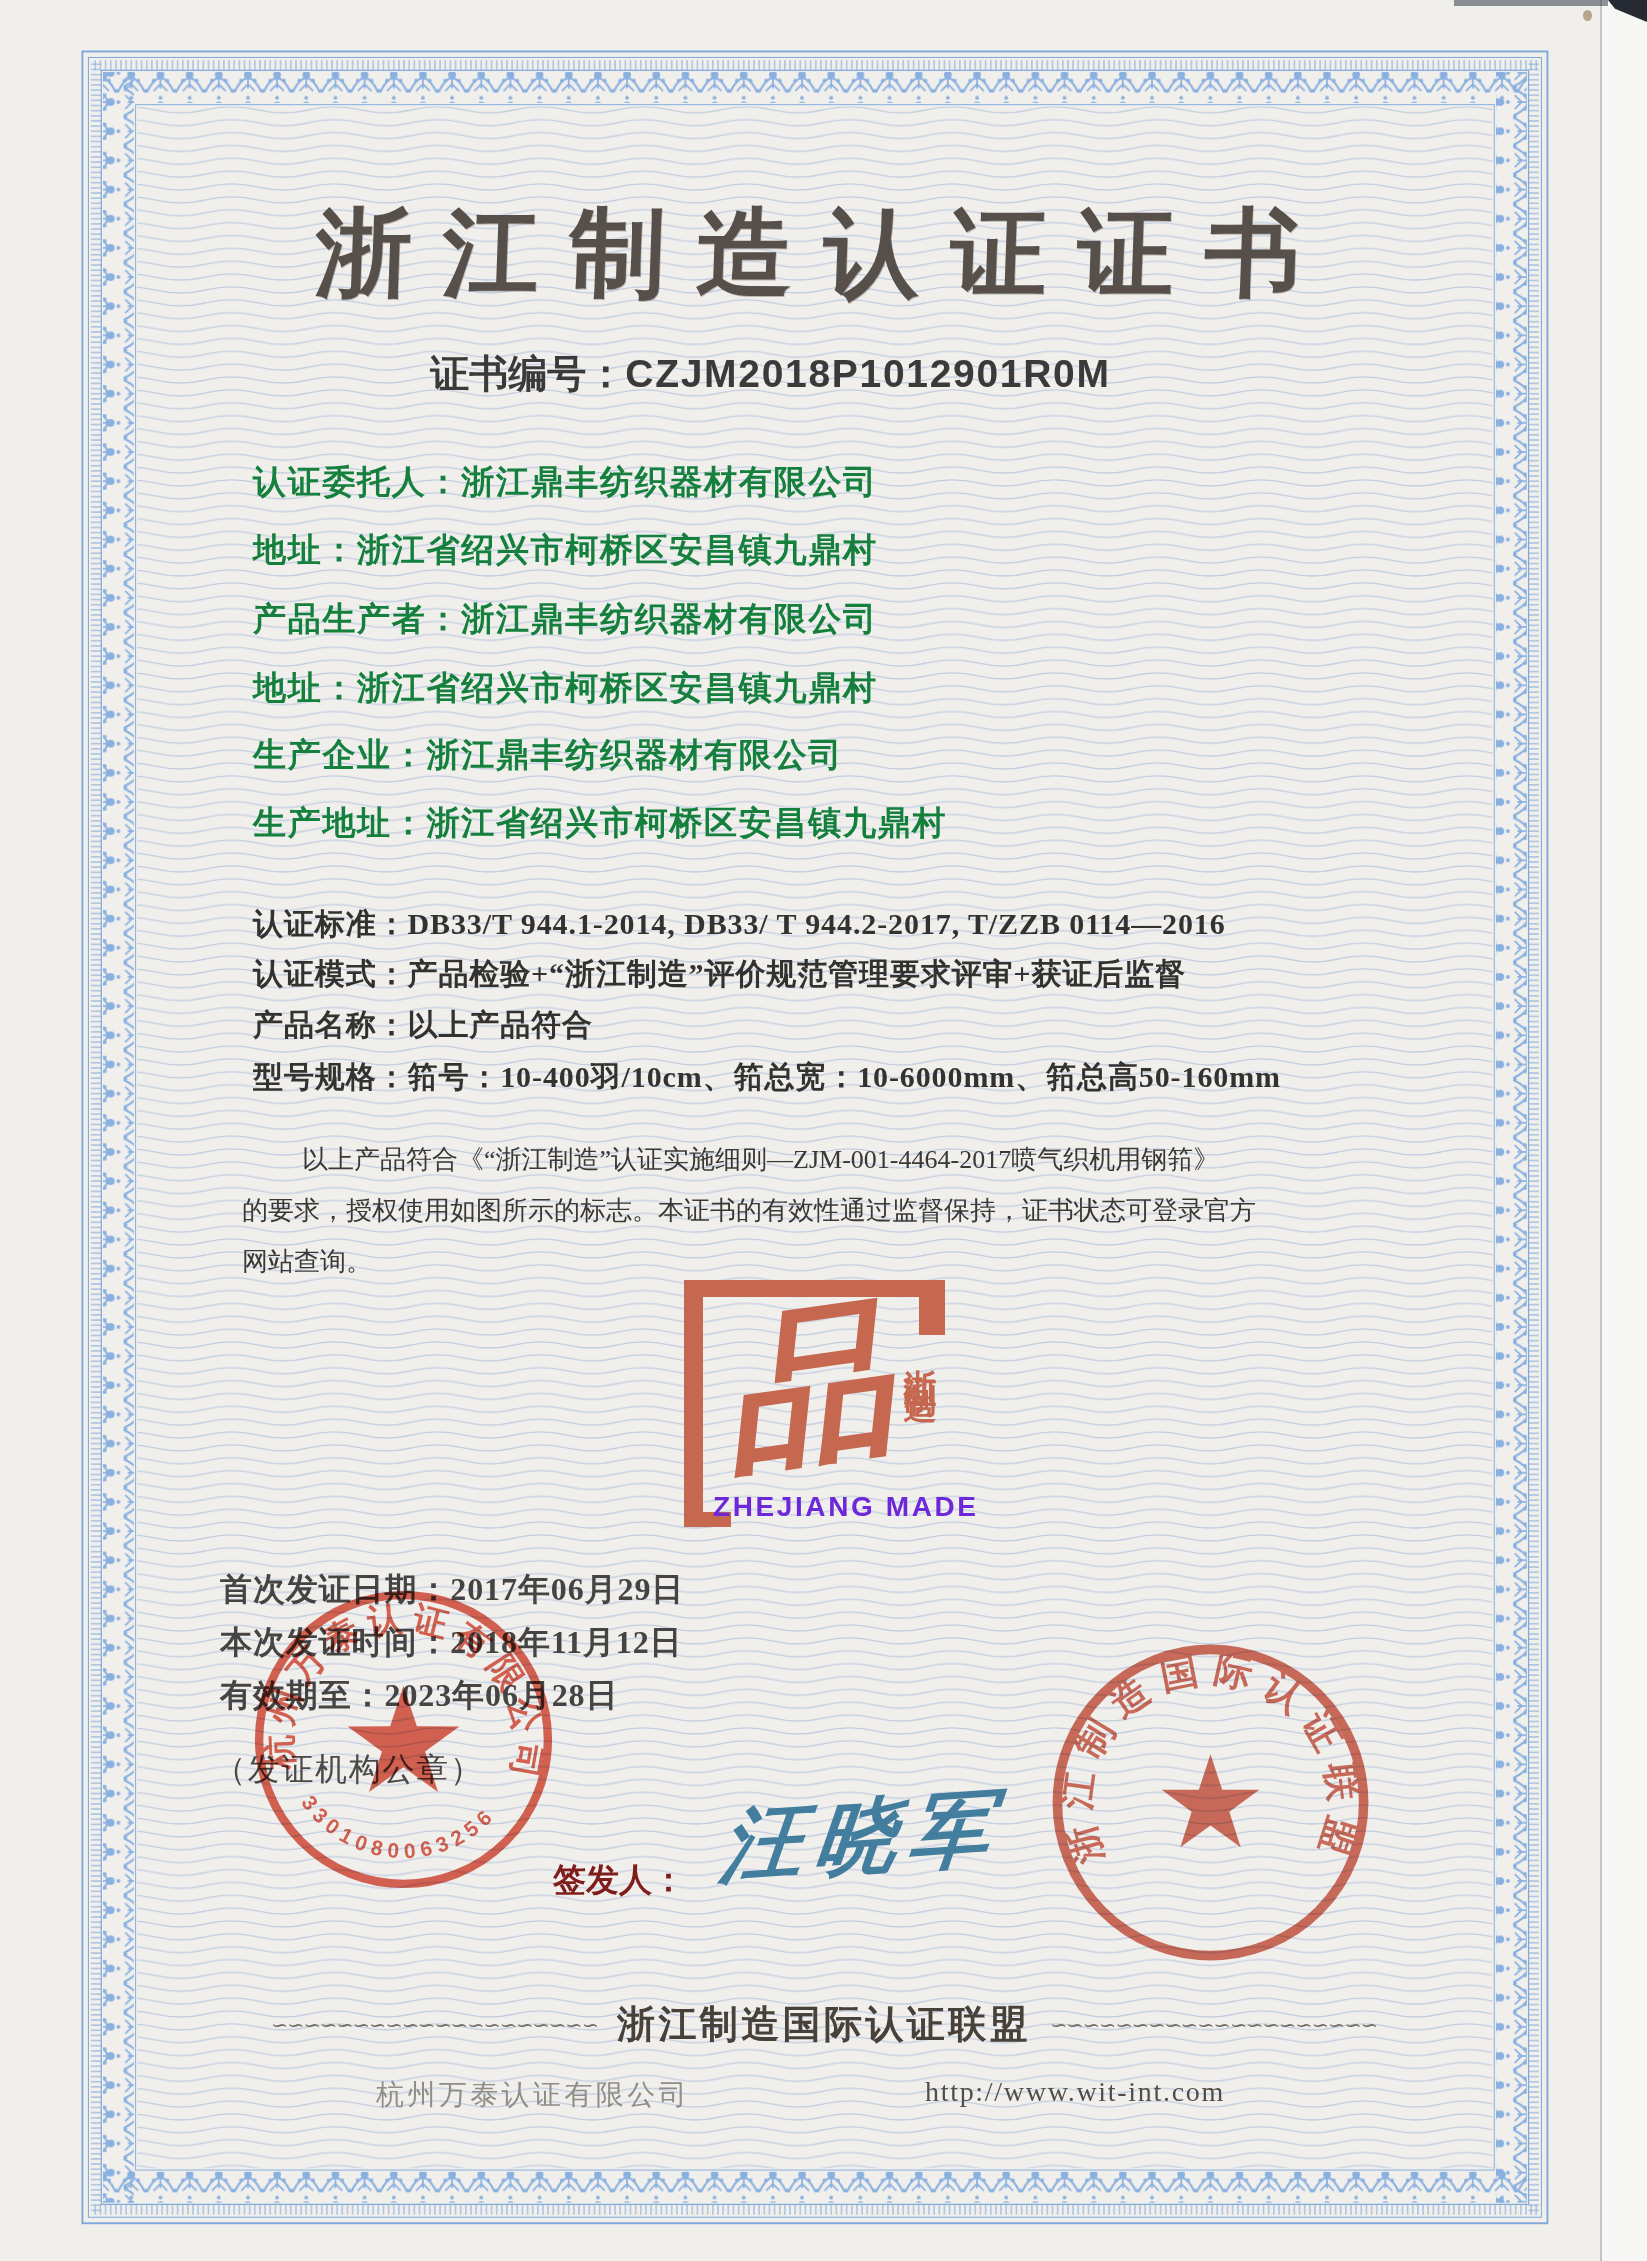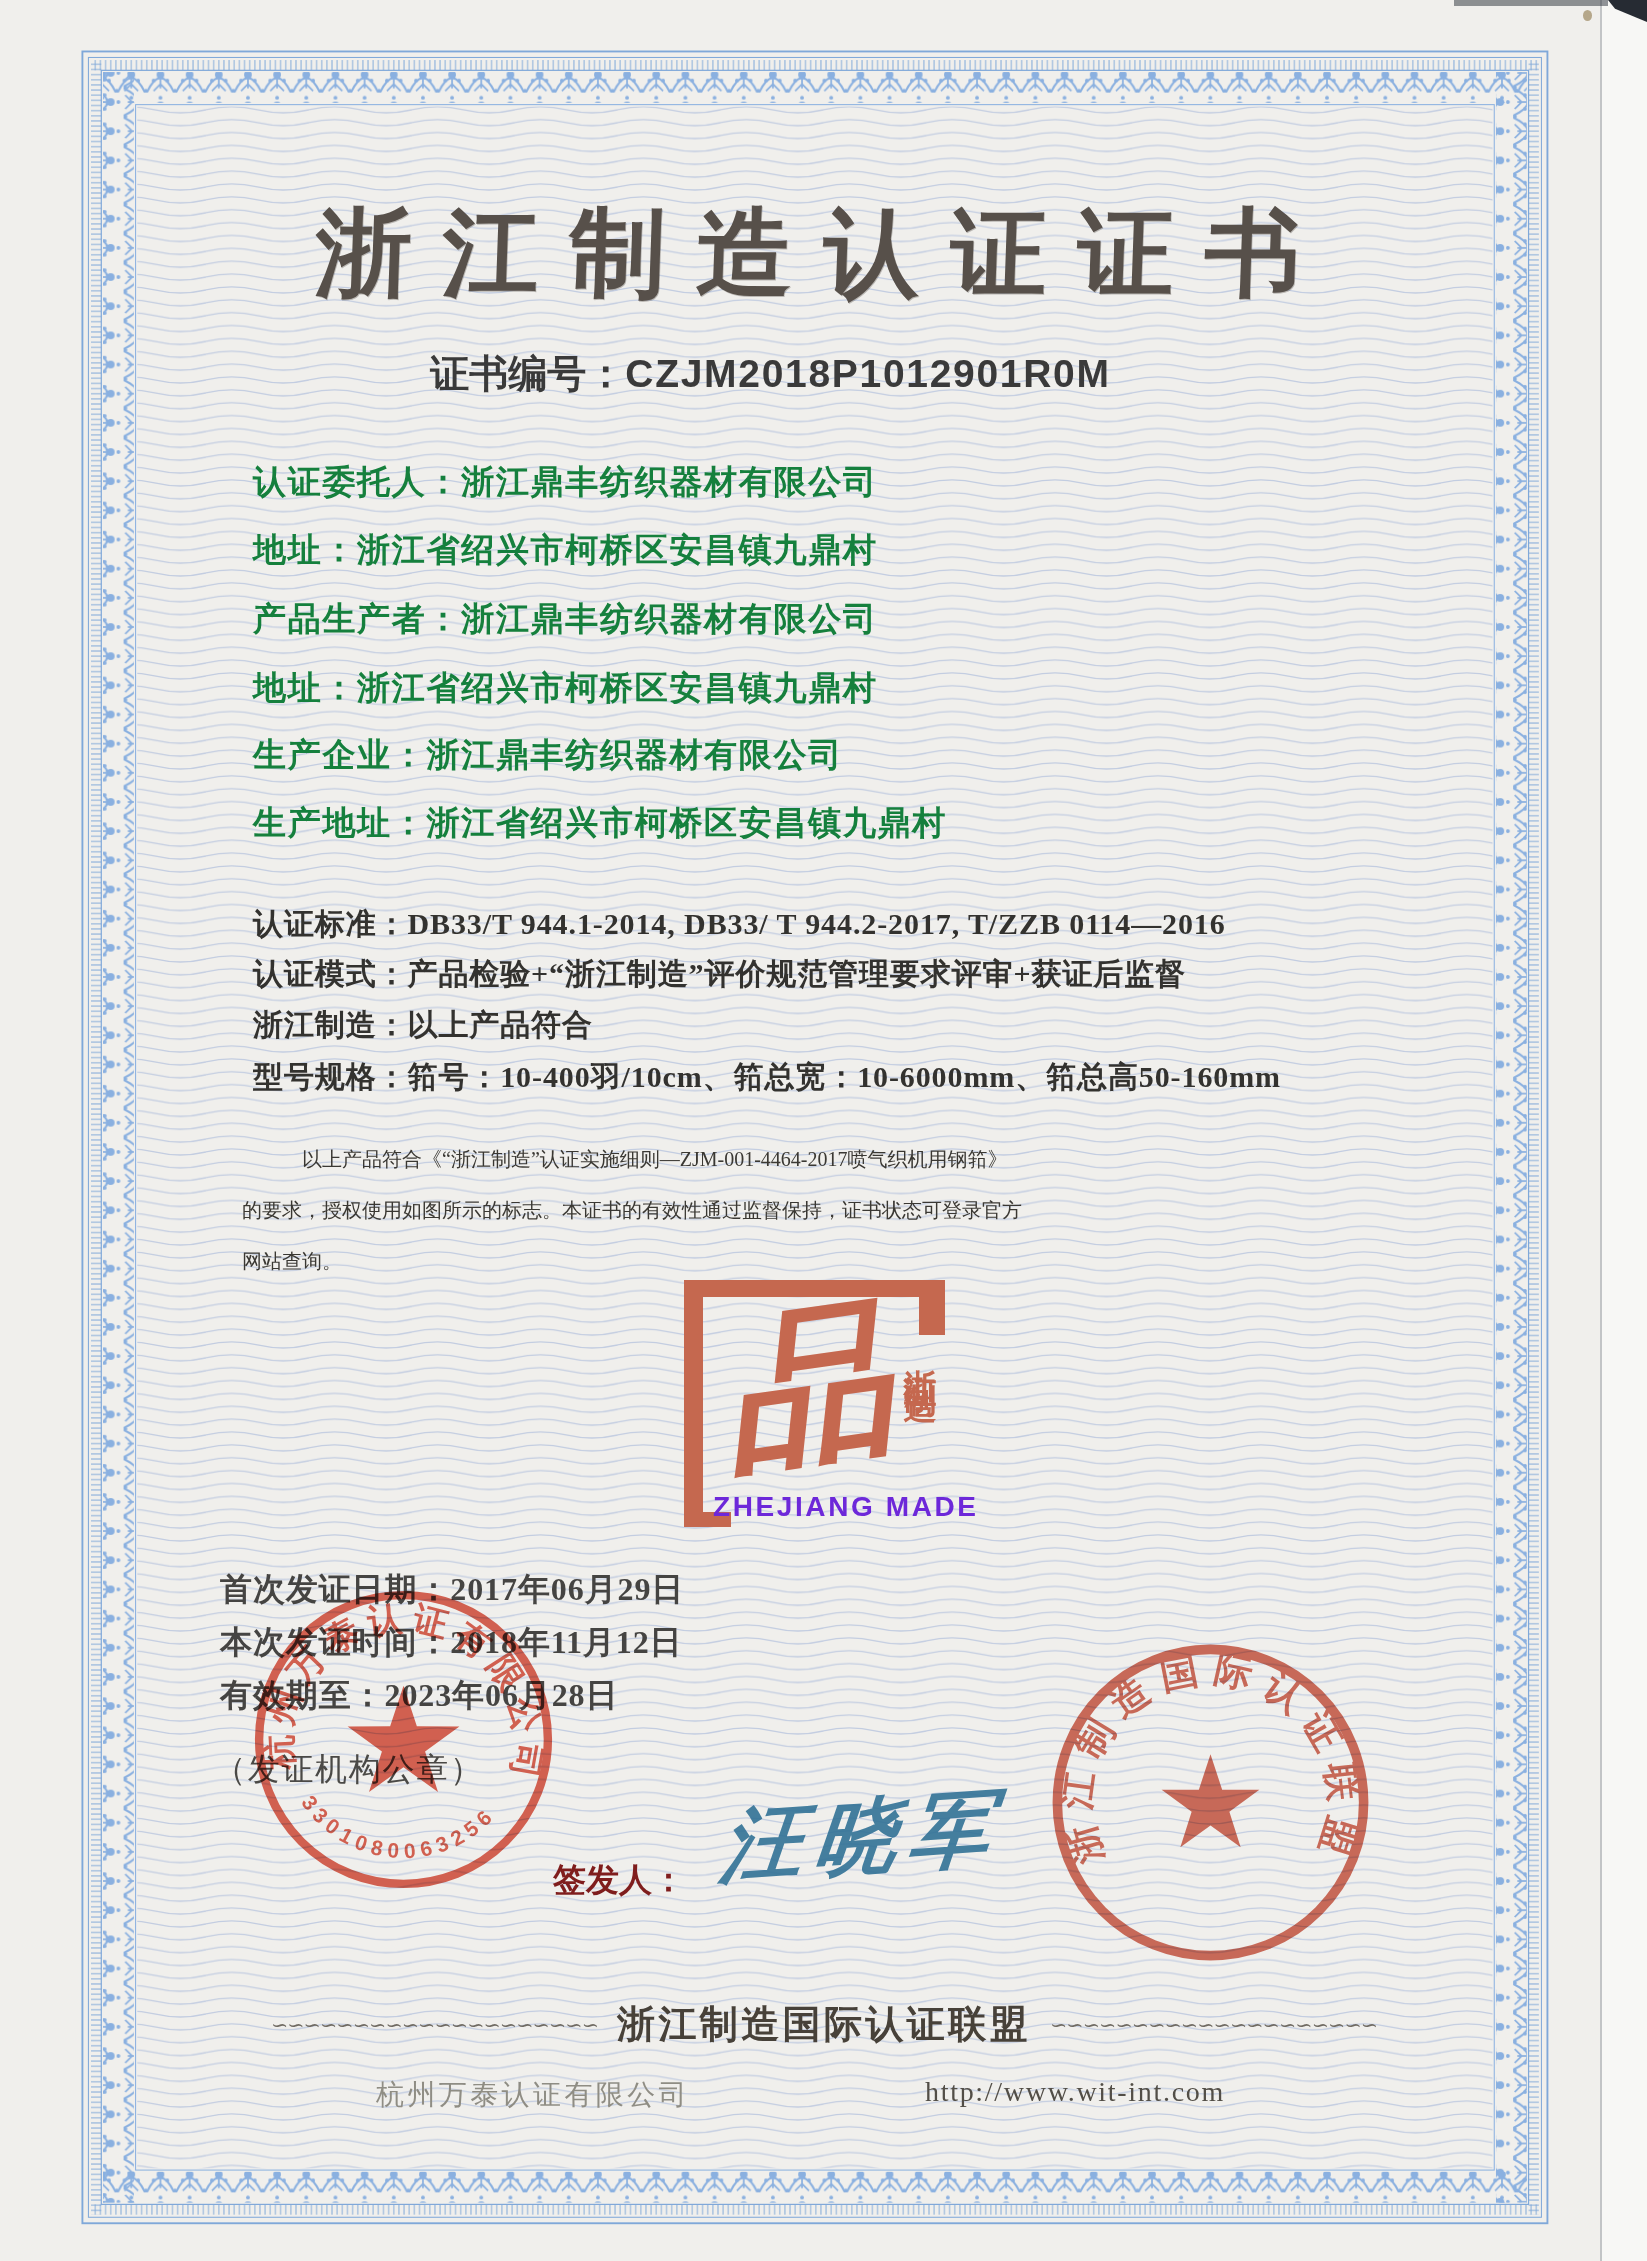--- a/index.html
+++ b/index.html
@@ -24,21 +24,21 @@
     font-size:39px;font-weight:700;color:#3a3a3a;
   }
   .certline .num{font-family:"Liberation Sans","DejaVu Sans",sans-serif;letter-spacing:1.7px;}
   .fieldline{
     left:253px;font-size:33px;font-weight:700;color:#15803d;letter-spacing:1.7px;white-space:nowrap;
   }
   .specline{
     left:253px;font-size:30px;font-weight:700;color:#33322f;letter-spacing:0.9px;white-space:nowrap;
   }
   .para{
-    left:242px;top:1134px;width:1261px;font-size:20px;line-height:51px;color:#3a3833;font-weight:500;
+    left:242px;top:1134px;width:1261px;font-size:26px;line-height:51px;color:#3a3833;font-weight:500;
   }
   .para .l1{text-indent:60px;}
   
   .logo{left:684px;top:1280px;width:257px;height:257px;}
   .logo-frame{position:absolute;left:0;top:0;width:242px;height:230px;
     border-top:17px solid #c5684f;border-left:19px solid #c5684f;}
   .logo-corner{position:absolute;right:0;top:0;width:26px;height:38px;background:#c5684f;}
   .logo-foot{position:absolute;left:0;bottom:0;width:27.5px;height:15.4px;background:#c5684f;}
   .logo-mark{position:absolute;left:33px;top:15.4px;width:180px;height:184px;
     font-size:168px;line-height:184px;text-align:center;color:#c5684f;font-weight:700;
@@ -157,21 +157,21 @@
       <span>生产地址：</span><span>浙江省绍兴市柯桥区安昌镇九鼎村</span>
     </div>
 
     <div class="abs specline" style="top:904px">
       <span>认证标准：</span><span>DB33/T 944.1-2014, DB33/ T 944.2-2017, T/ZZB 0114—2016</span>
     </div>
     <div class="abs specline" style="top:954px">
       <span>认证模式：</span><span>产品检验+“浙江制造”评价规范管理要求评审+获证后监督</span>
     </div>
     <div class="abs specline" style="top:1005px">
-      <span>浙江制造：</span><span>以上产品符合</span>
+      <span>产品名称：</span><span>以上产品符合</span>
     </div>
     <div class="abs specline" style="top:1057px">
       <span>型号规格：</span><span>筘号：10-400羽/10cm、筘总宽：10-6000mm、筘总高50-160mm</span>
     </div>
 
     <div class="abs para">
       <div class="l1">以上产品符合《“浙江制造”认证实施细则—ZJM-001-4464-2017喷气织机用钢筘》</div>
       <div>的要求，授权使用如图所示的标志。本证书的有效性通过监督保持，证书状态可登录官方</div>
       <div>网站查询。</div>
     </div>

